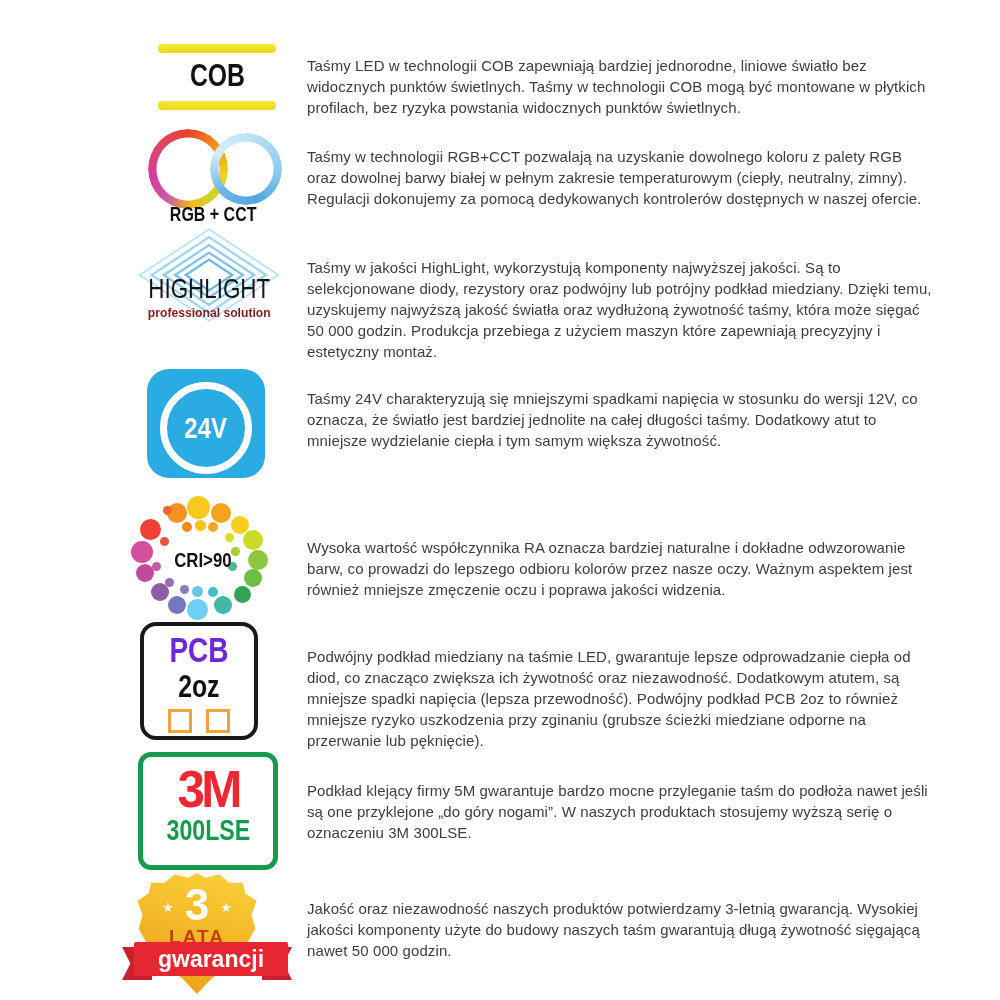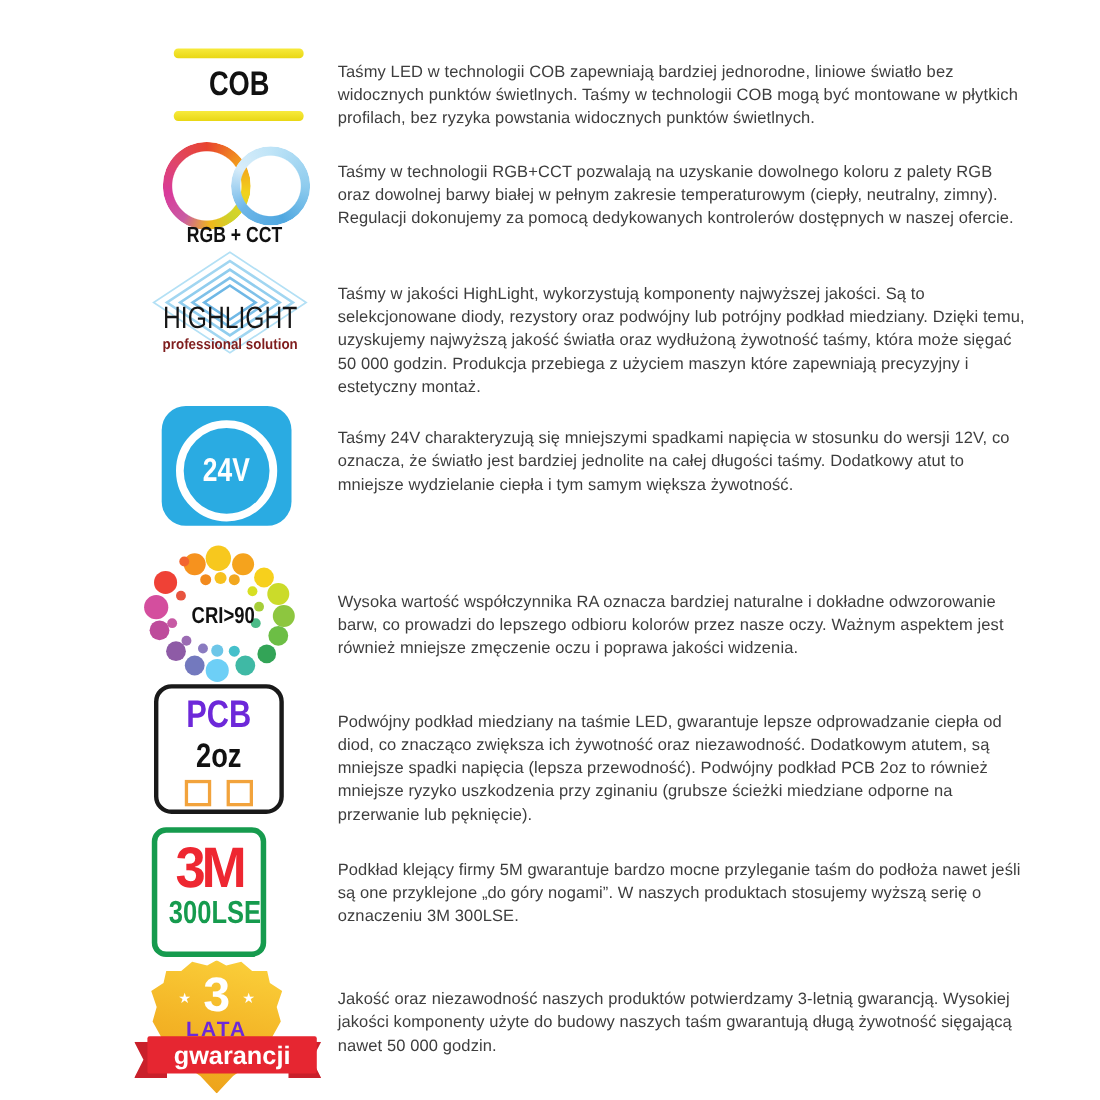--- a/index.html
+++ b/index.html
@@ -58,38 +58,38 @@
   
   .pcb-wrap{position:absolute;left:140px;top:622px;width:118px;height:118px;
     border:4px solid #191919;border-radius:16px;box-sizing:border-box;background:#fff;
     text-align:center;}
   .pcb-top{margin-top:4px;font-size:35px;font-weight:700;color:#6d28d9;line-height:40px;}
   .pcb-sub{font-size:31px;font-weight:700;color:#111;line-height:33px;}
   .pcb-pads{margin-top:6px;display:flex;justify-content:center;gap:14px;}
   .pad{width:18px;height:18px;border:3px solid #f2a33c;background:#fff;}
 
   
-  .m3-wrap{position:absolute;left:138px;top:752px;width:104px;height:118px;
+  .m3-wrap{position:absolute;left:138px;top:752px;width:140px;height:118px;
     border:5px solid #169b4e;border-radius:13px;box-sizing:border-box;background:#fff;
     text-align:center;}
   .m3-logo{margin-top:4px;font-size:52px;font-weight:800;color:#ee2731;
     letter-spacing:-4px;line-height:56px;display:inline-block;transform:scaleX(.95);}
   .m3-sub{font-size:29px;font-weight:700;color:#169b4e;line-height:30px;margin-top:-2px;}
 
   
   .sh-wrap{position:absolute;left:122px;top:873px;width:170px;height:126px;}
   .shield{position:absolute;left:13px;top:0;width:124px;height:121px;z-index:1;
     background:linear-gradient(195deg,#fbd23c 0%,#f3b325 55%,#ec9f19 100%);
     clip-path:polygon(50% 0%,57% 4%,68% 1%,76% 8%,87% 8%,89% 17%,98% 23%,94% 35%,97% 46%,91% 57%,86% 67%,76% 77%,62% 87%,50% 100%,38% 87%,24% 77%,14% 67%,9% 57%,3% 46%,6% 35%,2% 23%,11% 17%,13% 8%,24% 8%,32% 1%,43% 4%);}
   .sh-row{position:absolute;left:13px;top:8px;width:124px;z-index:2;
     display:flex;justify-content:center;align-items:center;gap:11px;}
   .sh-star{font-size:13px;color:#fff;line-height:13px;margin-top:4px;}
   .sh-num{font-size:44px;font-weight:700;color:#fff;line-height:48px;}
   .sh-lata{position:absolute;left:13px;top:53px;width:124px;z-index:2;text-align:center;
-    font-size:19px;font-weight:700;color:#6d28d9;letter-spacing:2px;}
+    font-size:19px;font-weight:700;color:#c2410c;letter-spacing:2px;}
   .ribbon{position:absolute;left:0;top:69px;width:170px;height:40px;z-index:3;}
   .rib-flap{position:absolute;top:5px;width:30px;height:33px;background:#c9202b;}
   .rib-flap.left{left:0;clip-path:polygon(0 0,100% 0,100% 100%,0 100%,28% 50%);}
   .rib-flap.right{right:0;clip-path:polygon(0 0,100% 0,72% 50%,100% 100%,0 100%);}
   .rib-bar{position:absolute;left:12px;right:4px;top:0;height:34px;background:#e62631;
     border-radius:2px;text-align:center;line-height:34px;
     font-size:23px;font-weight:700;color:#fff;}
 </style>
 </head>
 <body>

